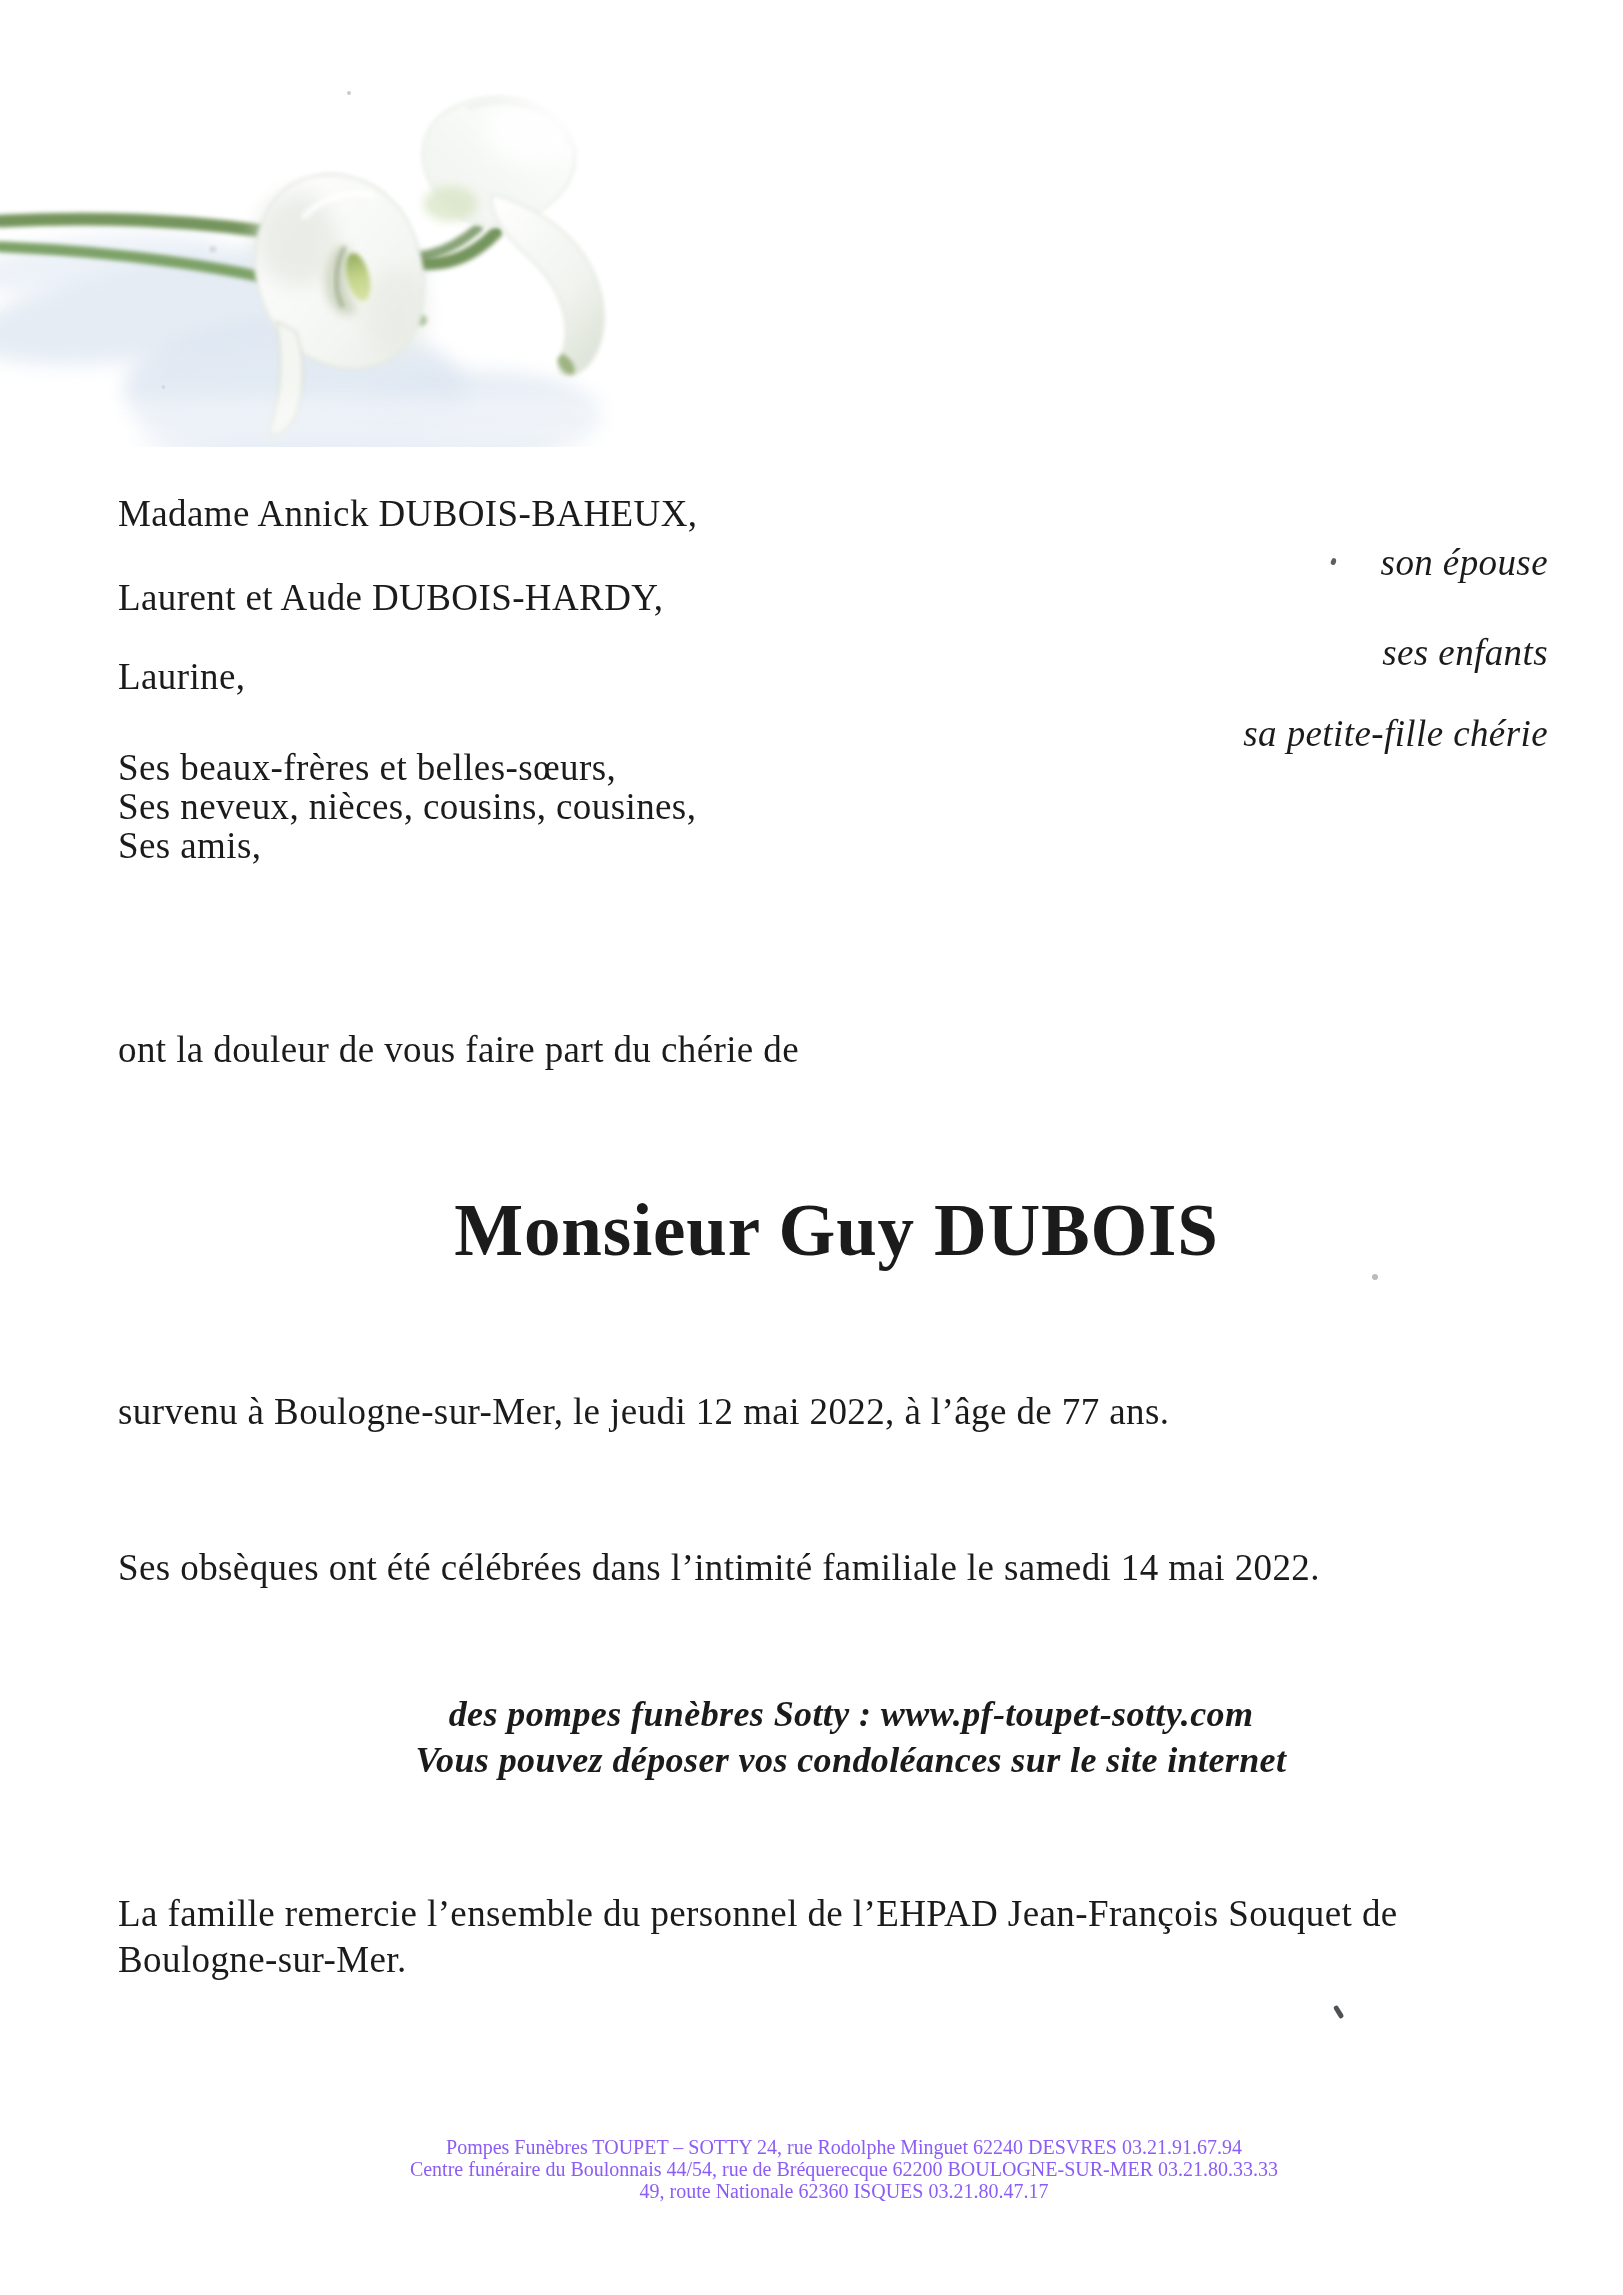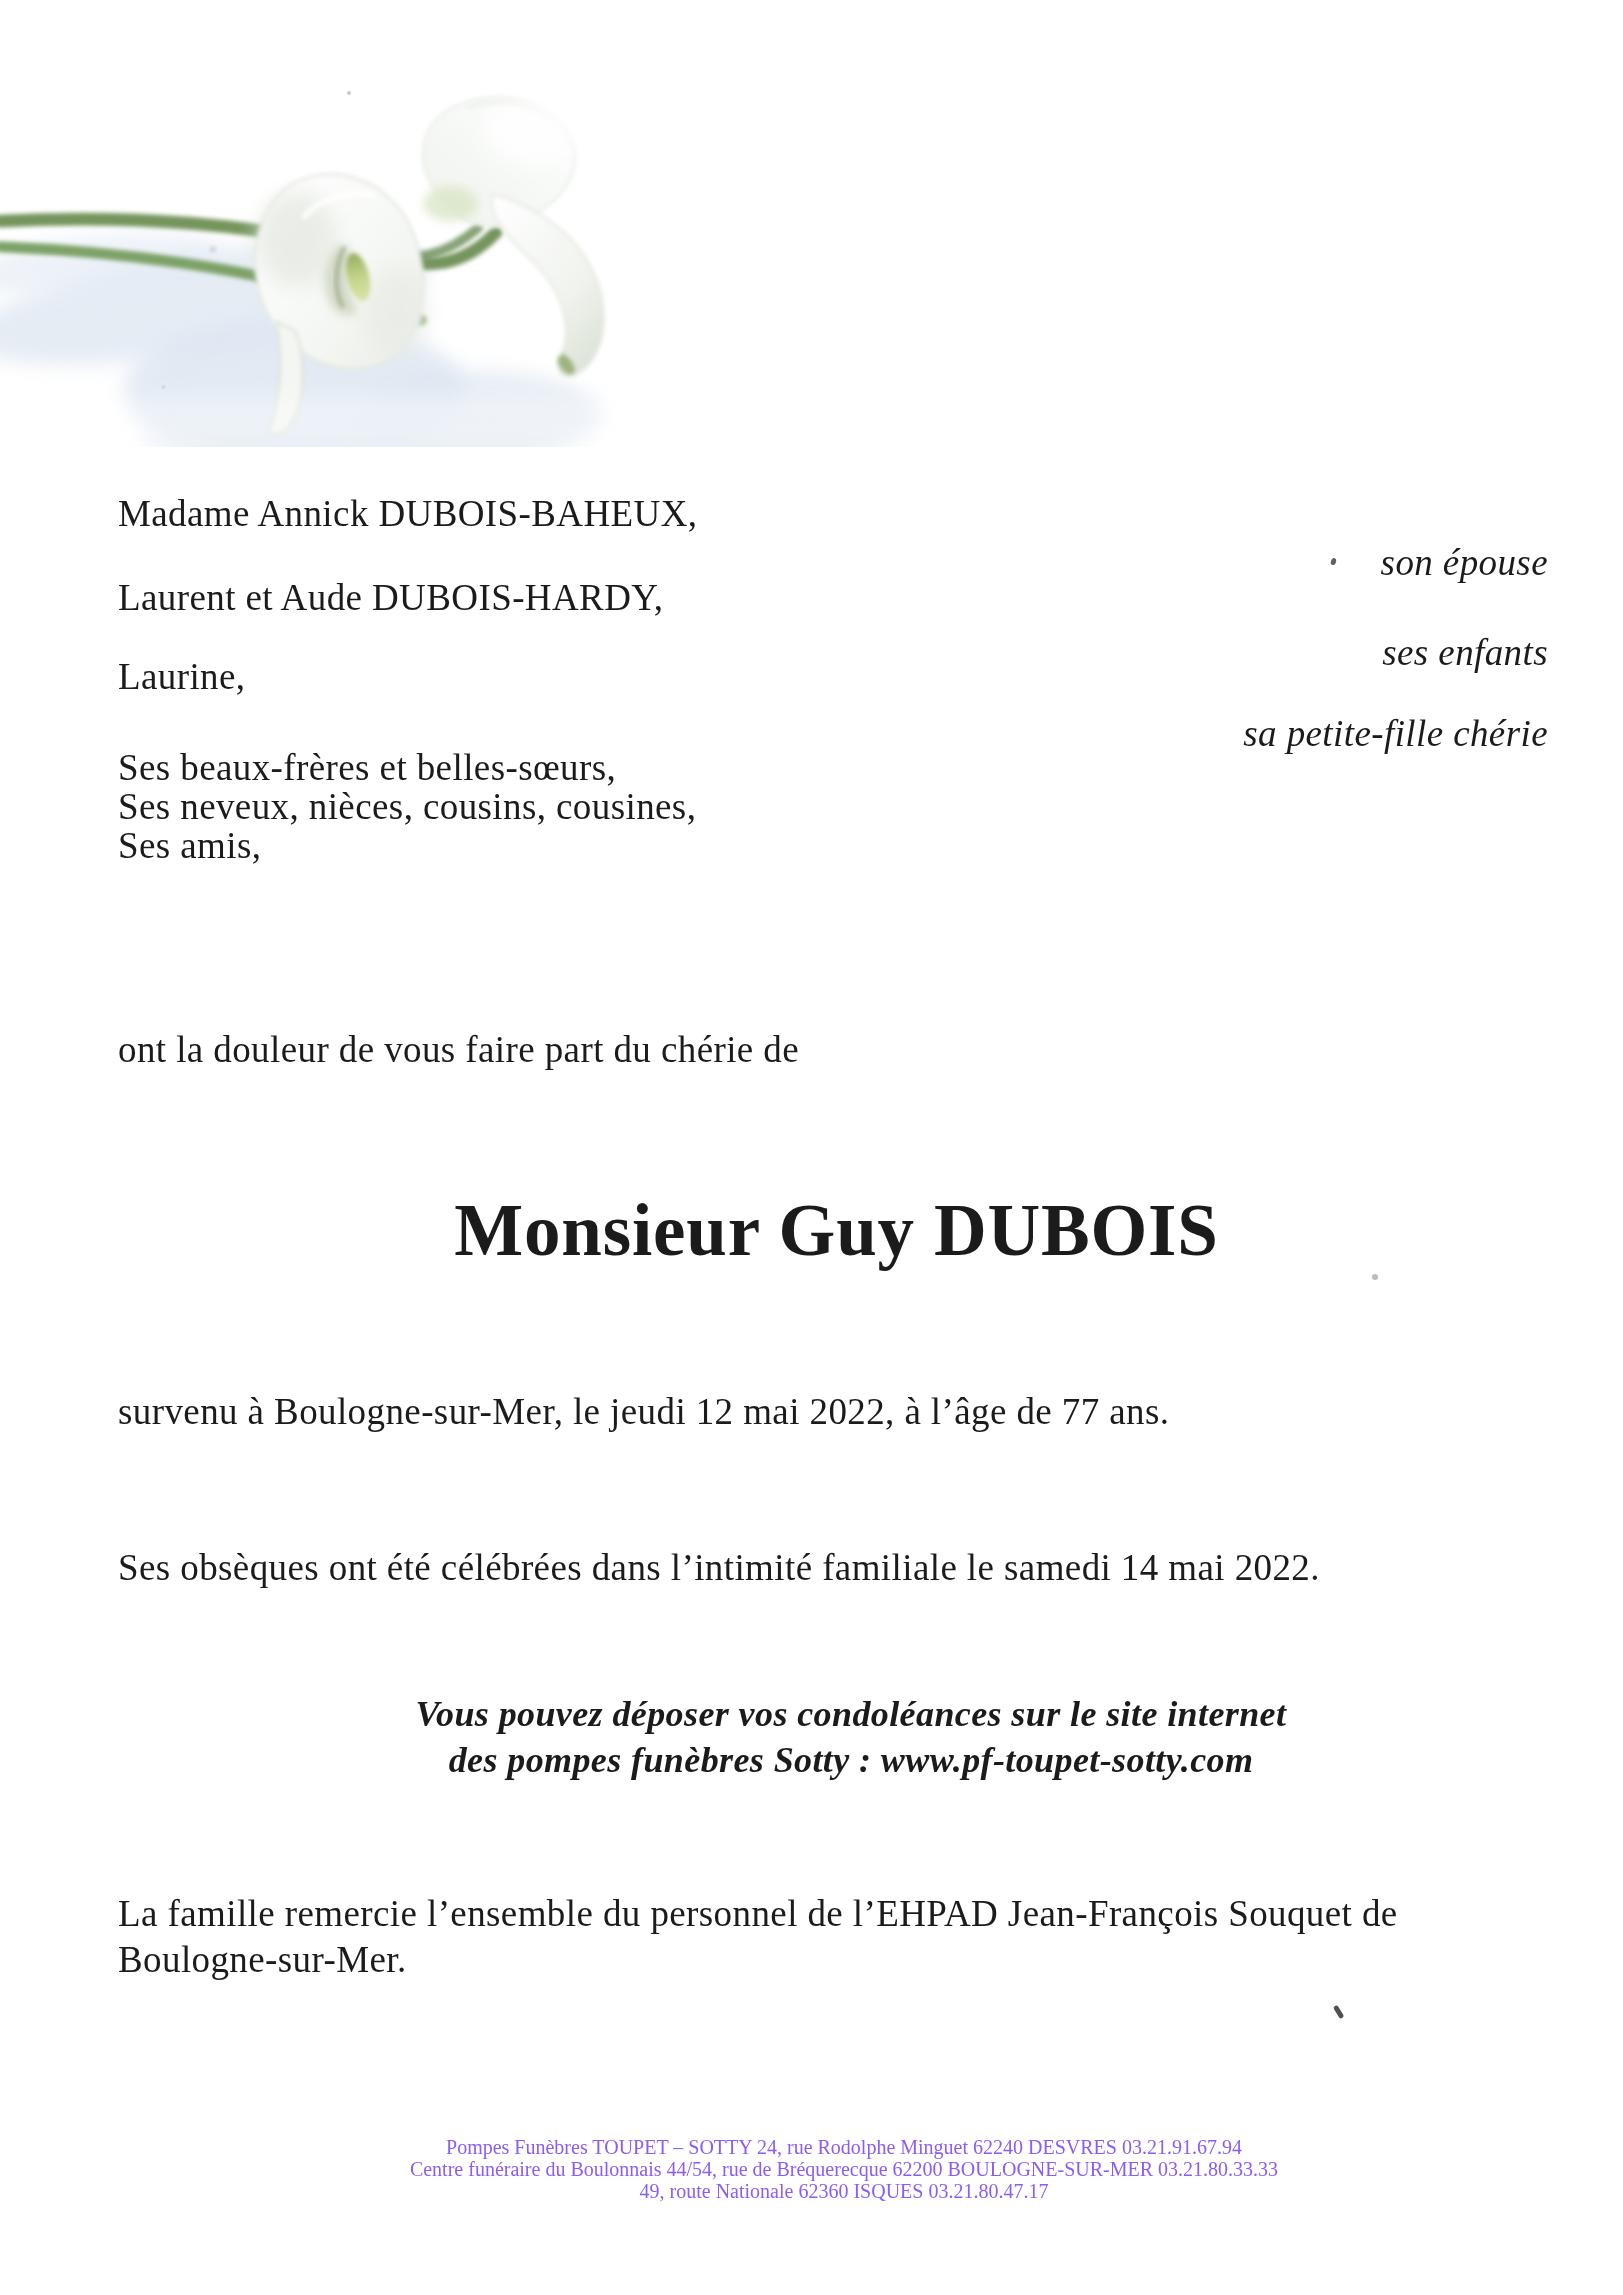--- a/index.html
+++ b/index.html
@@ -149,22 +149,22 @@
 
   <div class="announce body-line">ont la douleur de vous faire part du chérie de</div>
 
   <div class="title">Monsieur Guy DUBOIS</div>
 
   <div class="survenu body-line">survenu à Boulogne-sur-Mer, le jeudi 12 mai 2022, à l’âge de 77 ans.</div>
 
   <div class="obseques body-line">Ses obsèques ont été célébrées dans l’intimité familiale le samedi 14 mai 2022.</div>
 
   <div class="condolences">
+    <div>des pompes funèbres Sotty : www.pf-toupet-sotty.com</div>
     <div>Vous pouvez déposer vos condoléances sur le site internet</div>
-    <div>des pompes funèbres Sotty : www.pf-toupet-sotty.com</div>
   </div>
 
   <div class="thanks">
     <div>La famille remercie l’ensemble du personnel de l’EHPAD Jean-François Souquet de</div>
     <div>Boulogne-sur-Mer.</div>
   </div>
 
   <div class="footer">
     <div>Pompes Funèbres TOUPET – SOTTY 24, rue Rodolphe Minguet 62240 DESVRES  03.21.91.67.94</div>
     <div>Centre funéraire du Boulonnais 44/54, rue de Bréquerecque 62200 BOULOGNE-SUR-MER 03.21.80.33.33</div>

